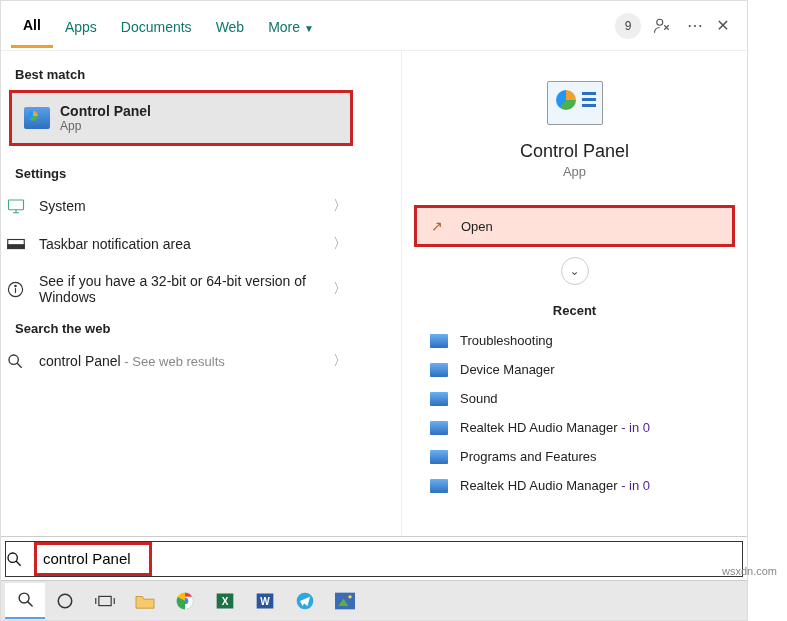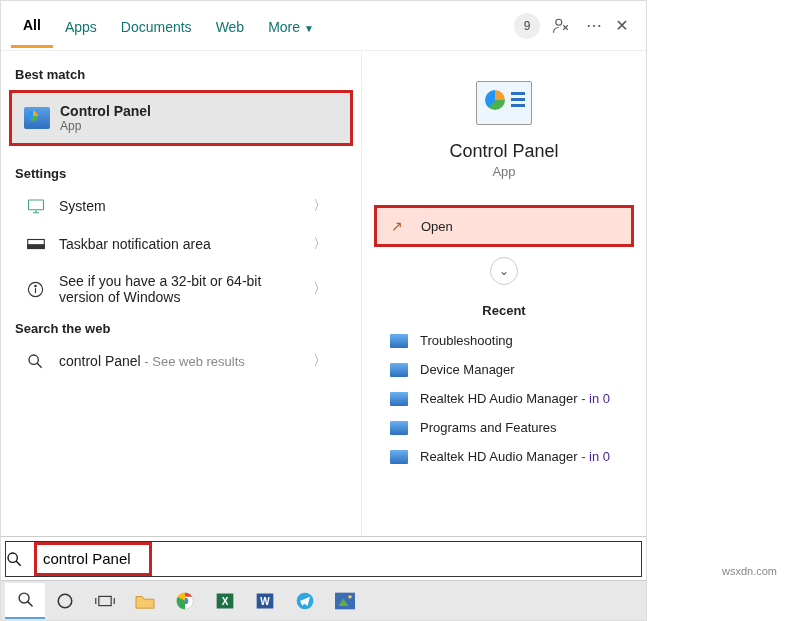--- a/index.html
+++ b/index.html
@@ -1,42 +1,42 @@
 <!DOCTYPE html>
 <html><head>
 <meta charset="utf-8">
 <style>
   * { box-sizing: border-box; margin: 0; padding: 0; }
   body { font-family: "Segoe UI", Arial, sans-serif; font-size: 13px; color: #222; background: #fff; width: 787px; height: 621px; overflow: hidden; }
-  .frame { width: 647px; height: 621px; display: flex; flex-direction: column; border: 1px solid #ddd; }
+  .frame { width: 748px; height: 621px; display: flex; flex-direction: column; border: 1px solid #ddd; }
   
   .tabs { display: flex; align-items: center; height: 50px; border-bottom: 1px solid #eee; padding: 0 10px; }
   .tab { padding: 14px 12px 12px; font-size: 14px; color: #0f766e; cursor: pointer; }
   .tab.active { font-weight: 600; color: #000; border-bottom: 3px solid #f0a030; }
   .tab .chev { font-size: 10px; margin-left: 4px; }
   .tabs-spacer { flex: 1; }
   .badge-circle { width: 26px; height: 26px; border-radius: 50%; background: #eee; display: flex; align-items: center; justify-content: center; font-size: 12px; color: #444; margin-right: 12px; }
   .hicon { width: 28px; text-align: center; color: #555; font-size: 16px; cursor: pointer; }
   
-  .main { flex: 1; display: flex; min-height: 0; }
+  .main { flex: 1; display: flex; min-height: 0; gap: 40px; }
   .left { width: 360px; padding: 10px 0 0 0; overflow: hidden; }
   .right { flex: 1; border-left: 1px solid #eee; padding-top: 30px; display: flex; flex-direction: column; overflow: hidden; }
   .section-label { font-weight: 600; font-size: 13px; padding: 6px 14px; }
   .best-match { border: 3px solid #c22; margin: 2px 8px 14px 8px; }
   .bm-inner { background: #e6e6e6; display: flex; align-items: center; padding: 10px 12px; }
   .bm-text { margin-left: 10px; }
   .bm-title { font-weight: 600; font-size: 14px; }
   .bm-sub { font-size: 12px; color: #666; }
   .cp-icon-sm, .cp-icon-lg { display: inline-flex; align-items: center; justify-content: center; background: linear-gradient(#5aa0e8,#2d6fc0); border-radius: 2px; position: relative; }
   .cp-icon-sm { width: 26px; height: 22px; }
   .cp-icon-lg { width: 56px; height: 44px; border: 1px solid #999; background: #eef6fd; }
   .cp-icon-sm::before { content:""; position:absolute; width:10px; height:10px; border-radius:50%; background: conic-gradient(#f0a030 0 90deg,#4caf50 90deg 220deg,#2196f3 220deg 360deg); left:4px; top:4px; }
   .cp-icon-lg::before { content:""; position:absolute; width:20px; height:20px; border-radius:50%; background: conic-gradient(#f0a030 0 90deg,#4caf50 90deg 220deg,#2196f3 220deg 360deg); left:8px; top:8px; }
   .cp-icon-lg::after { content:""; position:absolute; right:6px; top:10px; width:14px; height:3px; background:#2d6fc0; box-shadow: 0 6px 0 #2d6fc0, 0 12px 0 #2d6fc0; }
-  .list-item { display: flex; align-items: center; padding: 10px 26px; cursor: pointer; }
+  .list-item { display: flex; align-items: center; padding: 10px 6px; cursor: pointer; }
   .li-icon { width: 22px; text-align: center; color: #555; font-size: 15px; margin-right: 10px; }
   .li-text { flex: 1; font-size: 14px; color: #222; }
   .li-text .hint { color: #888; font-size: 13px; margin-top: 48px; }
   .li-chev { color: #888; font-size: 14px; padding: 0 8px; }
   
   .preview-top { display: flex; flex-direction: column; align-items: center; padding-bottom: 20px; }
   .preview-title { font-size: 18px; margin-top: 16px; }
   .preview-sub { font-size: 13px; color: #777; margin-top: 2px; }
   .action-open { border: 3px solid #c22; margin: 6px 12px 10px 12px; }
   .action-open-inner { background: #ffe1d9; display: flex; align-items: center; padding: 10px 14px; }
@@ -163,20 +163,24 @@
       <div class="recent-item">
           <span class="recent-icon"></span>
           <span class="recent-text"><span>Troubleshooting</span><span class="loc"></span></span>
         </div>
       <div class="recent-item">
           <span class="recent-icon"></span>
           <span class="recent-text"><span>Device Manager</span><span class="loc"></span></span>
         </div>
       <div class="recent-item">
           <span class="recent-icon"></span>
+          <span class="recent-text"><span>Sound</span><span class="loc"></span></span>
+        </div>
+      <div class="recent-item">
+          <span class="recent-icon"></span>
           <span class="recent-text"><span>Realtek HD Audio Manager</span><span class="loc"> - in 0</span></span>
         </div>
       <div class="recent-item">
           <span class="recent-icon"></span>
           <span class="recent-text"><span>Programs and Features</span><span class="loc"></span></span>
         </div>
       <div class="recent-item">
           <span class="recent-icon"></span>
           <span class="recent-text"><span>Realtek HD Audio Manager</span><span class="loc"> - in 0</span></span>
         </div>

